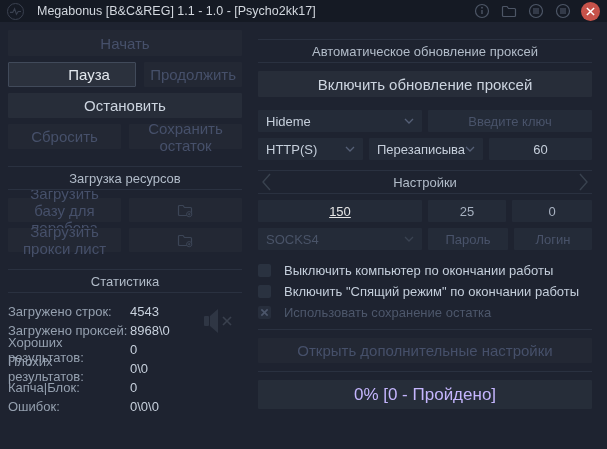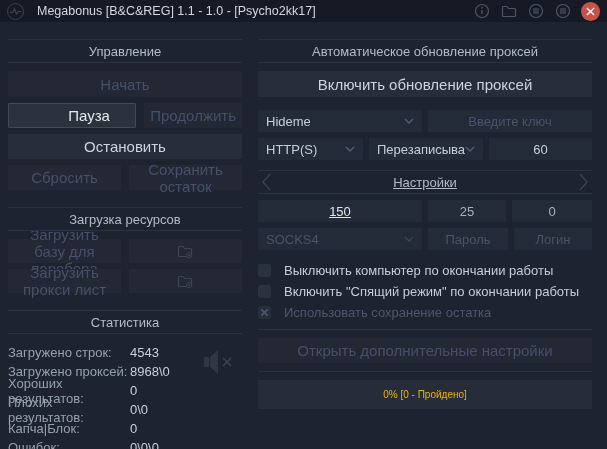--- a/index.html
+++ b/index.html
@@ -70,21 +70,21 @@
   .cb-box{width:13px;height:13px;background:#2a3240;border-radius:2px;flex:0 0 13px;
     display:flex;align-items:center;justify-content:center;color:#4d576b;}
   .cb-label{margin-left:13px;font-size:13px;color:#c4cedb;white-space:nowrap;}
   .cb-row.disabled .cb-label{color:#4d576b;}
   .cb-row.disabled .cb-box{background:#272e3c;}
   .divider{border-top:1px solid #2a3140;margin-top:9px;}
   
   .progress{
     margin-top:8px;height:29px;background:#262d39;border-radius:1px;
     display:flex;align-items:center;justify-content:center;
-    color:#eab308;font-size:10px;position:relative;overflow:hidden;
+    color:#c4b5fd;font-size:17px;position:relative;overflow:hidden;
   }
   svg{display:block;}
 </style>
 </head>
 <body>
 
 <div class="window">
 
   <div class="titlebar">
     <div class="app-logo">
@@ -127,23 +127,20 @@
             <line x1="1" y1="1" x2="9" y2="9" stroke="#ffffff" stroke-width="1.6"></line>
             <line x1="9" y1="1" x2="1" y2="9" stroke="#ffffff" stroke-width="1.6"></line>
           </svg>
       </div>
     </div>
   </div>
 
   <div class="content">
 
     <div class="col-left">
-      <div class="sec-header">
-        <span>Управление</span>
-      </div>
 
       <button class="btn primary disabled">Начать</button>
 
       <div class="btn-row">
         <button class="btn paused">Пауза</button>
         <button class="btn disabled">Продолжить</button>
       </div>
 
       <button class="btn mt6">Остановить</button>
 
@@ -256,21 +253,21 @@
           <span class="sel-label">Перезаписывать</span>
           <span class="chev">
             <svg width="10" height="6" viewBox="0 0 10 6">
                 <polyline points="1,1 5,5 9,1" fill="none" stroke="currentColor" stroke-width="1.3"></polyline>
               </svg>
           </span>
         </div>
         <input class="ui-input grow" value="60" style="">
       </div>
 
-      <div class="sec-header" style="margin-top:10px;text-decoration:underline;">
+      <div class="sec-header" style="margin-top:10px;">
         <span class="nav-chevron nav-left">
           <svg width="11" height="18" viewBox="0 0 11 18">
               <polyline points="9,1 2,9 9,17" fill="none" stroke="currentColor" stroke-width="1.4"></polyline>
             </svg>
         </span>
         <span>Настройки</span>
         <span class="nav-chevron nav-right">
           <svg width="11" height="18" viewBox="0 0 11 18">
               <polyline points="2,1 9,9 2,17" fill="none" stroke="currentColor" stroke-width="1.4"></polyline>
             </svg>

